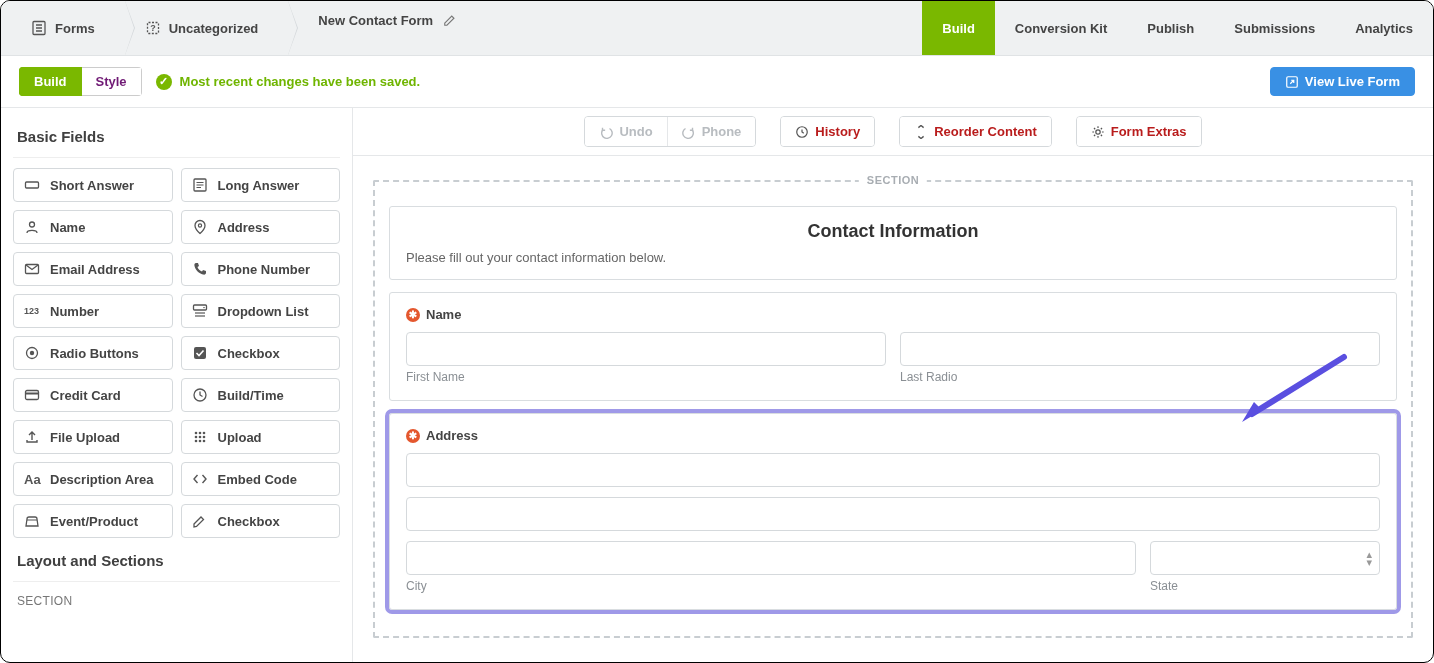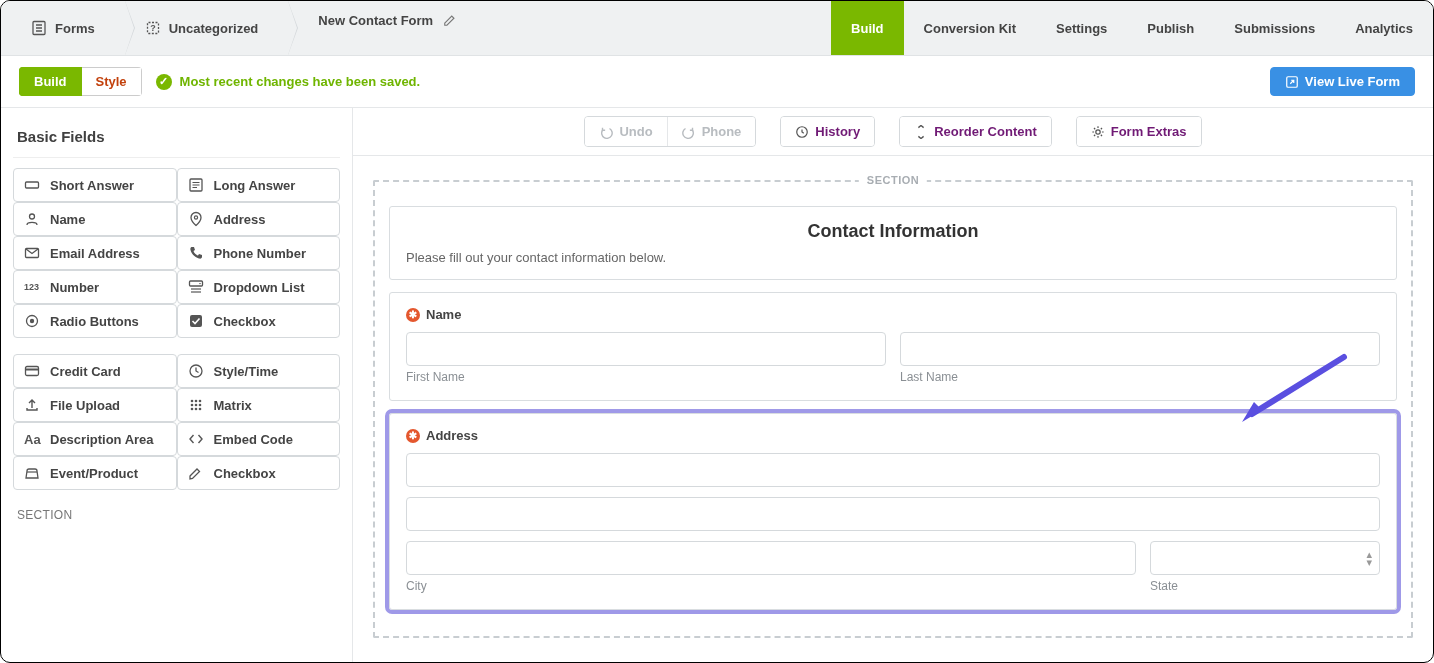--- a/index.html
+++ b/index.html
@@ -17,41 +17,41 @@
   .crumb-form-name { padding:0 10px 16px 30px; display:flex; align-items:center; color:#444; font-weight:600; }
   .edit-icon { margin-left:10px; cursor:pointer; color:#777; }
 
   .nav-right { margin-left:auto; display:flex; align-items:stretch; }
   .nav-tab { display:flex; align-items:center; padding:0 20px; font-weight:600; color:#444; cursor:pointer; }
   .nav-tab.active { background:#7ab800; color:#fff; }
 
   
   .subbar { height:52px; display:flex; align-items:center; padding:0 18px; border-bottom:1px solid #e5e7e9;}
   .btn-group { display:inline-flex; border-radius:4px; overflow:hidden; }
-  .btn { border:1px solid #ccc; padding:6px 14px; background:#fff; cursor:pointer; font-weight:600; color:#c2410c; font-size:13px; }
+  .btn { border:1px solid #ccc; padding:6px 14px; background:#fff; cursor:pointer; font-weight:600; color:#701a75; font-size:13px; }
   .btn + .btn { border-left:none; }
   .btn.green { background:#7ab800; border-color:#7ab800; color:#fff; }
   .save-status { margin-left:14px; color:#6fb500; font-weight:600; display:flex; align-items:center; }
   .save-status .check { width:16px; height:16px; border-radius:50%; background:#7ab800; color:#fff; display:inline-flex; align-items:center; justify-content:center; font-size:11px; margin-right:8px; }
   .btn.blue { margin-left:auto; background:#3990e4; border-color:#3990e4; color:#fff; border-radius:4px; display:flex; align-items:center; }
   .btn.blue .icon { margin-right:6px; }
 
   
   .main { display:flex; height:calc(663px - 55px - 52px); }
   .sidebar { width:352px; border-right:1px solid #e5e7e9; padding:14px 12px 0 12px; overflow-y:auto; }
   .side-h { font-weight:600; color:#404040; font-size:15px; padding:6px 4px 12px; border-bottom:1px solid #eee; margin-bottom:10px; }
-  .field-grid { display:grid; grid-template-columns:1fr 1fr; gap:0; margin-bottom:16px; }
+  .field-grid { display:grid; grid-template-columns:1fr 1fr; gap:8px; margin-bottom:8px; }
   .field-btn { border:1px solid #d5d9dc; border-radius:4px; background:#fff; display:flex; align-items:center; padding:8px 10px; cursor:grab; font-weight:600; color:#444; }
   .field-btn .icon { width:18px; display:inline-flex; margin-right:8px; color:#555; }
   .side-sub { color:#777; font-size:12px; padding:2px 4px 8px; letter-spacing:.3px; }
 
   .canvas { flex:1; display:flex; flex-direction:column; }
   .toolbar { height:48px; display:flex; align-items:center; justify-content:center; gap:16px; border-bottom:1px solid #e5e7e9; }
   .tool-group { display:flex; border:1px solid #d5d9dc; border-radius:4px; overflow:hidden; margin:0 4px; }
-  .tool { padding:7px 14px; display:flex; align-items:center; gap:6px; border-right:1px solid #e5e7e9; cursor:pointer; font-weight:600; color:#701a75; background:#fff; }
+  .tool { padding:7px 14px; display:flex; align-items:center; gap:6px; border-right:1px solid #e5e7e9; cursor:pointer; font-weight:600; color:#b91c1c; background:#fff; }
   .tool:last-child { border-right:none; }
   .tool.disabled { color:#b8bcc0; cursor:default; }
   .canvas-scroll { flex:1; overflow:auto; padding:24px 20px; position:relative; }
   .section-wrap { border:2px dashed #c8cdd1; border-radius:2px; padding:24px 14px 14px; position:relative; }
   .section-label { position:absolute; top:-8px; left:50%; transform:translateX(-50%); background:#fff; color:#a8adb2; font-size:11px; font-weight:700; letter-spacing:.5px; padding:0 8px; }
   .card { border:1px solid #d9dde0; border-radius:3px; background:#fff; margin-bottom:12px; }
   .card-header { text-align:center; font-size:18px; font-weight:600; color:#333; padding:14px 0 2px; }
   .card-sub { text-align:left; color:#666; font-size:13px; padding:6px 16px 14px; }
   .form-block { padding:14px 16px 16px; }
   .fld-label { font-weight:700; color:#444; display:flex; align-items:center; gap:6px; margin-bottom:10px; }
@@ -106,23 +106,20 @@
     </div>
   </div>
   <div class="nav-right">
     <div class="nav-tab active">
         <span>Build</span>
       </div>
     <div class="nav-tab">
         <span>Conversion Kit</span>
       </div>
     <div class="nav-tab">
-        <span>Settings</span>
-      </div>
-    <div class="nav-tab">
         <span>Publish</span>
       </div>
     <div class="nav-tab">
         <span>Submissions</span>
       </div>
     <div class="nav-tab">
         <span>Analytics</span>
       </div>
   </div>
 </div>
@@ -254,21 +251,21 @@
           </span>
           <span>Credit Card</span>
         </div>
       <div class="field-btn">
           <span class="icon">
             <svg width="16" height="16" viewBox="0 0 16 16">
               <circle cx="8" cy="8" r="6" fill="none" stroke="#555" stroke-width="1.3"></circle>
               <path d="M8 4.5 V8 L10.5 9.5" fill="none" stroke="#555" stroke-width="1.3"></path>
             </svg>
           </span>
-          <span>Style/Time</span>
+          <span>Build/Time</span>
         </div>
       <div class="field-btn">
           <span class="icon">
             <svg width="16" height="16" viewBox="0 0 16 16">
               <path d="M8 11 V3 M5 6 L8 3 L11 6" fill="none" stroke="#555" stroke-width="1.4"></path>
               <path d="M3 11 V13 H13 V11" fill="none" stroke="#555" stroke-width="1.4"></path>
             </svg>
           </span>
           <span>File Upload</span>
         </div>
@@ -279,21 +276,21 @@
               <circle cx="8" cy="4" r="1.3" fill="#555"></circle>
               <circle cx="12" cy="4" r="1.3" fill="#555"></circle>
               <circle cx="4" cy="8" r="1.3" fill="#555"></circle>
               <circle cx="8" cy="8" r="1.3" fill="#555"></circle>
               <circle cx="12" cy="8" r="1.3" fill="#555"></circle>
               <circle cx="4" cy="12" r="1.3" fill="#555"></circle>
               <circle cx="8" cy="12" r="1.3" fill="#555"></circle>
               <circle cx="12" cy="12" r="1.3" fill="#555"></circle>
             </svg>
           </span>
-          <span>Matrix</span>
+          <span>Upload</span>
         </div>
       <div class="field-btn">
           <span class="icon">
             <span style="font-size:13px;font-weight:700;color:#555;">Aa</span>
           </span>
           <span>Description Area</span>
         </div>
       <div class="field-btn">
           <span class="icon">
             <svg width="16" height="16" viewBox="0 0 16 16">
@@ -314,20 +311,21 @@
       <div class="field-btn">
           <span class="icon">
             <svg width="16" height="16" viewBox="0 0 16 16">
               <path d="M2 11 L9 4 L11.5 6.5 L4.5 13.5 L2 14 Z" fill="none" stroke="#555" stroke-width="1.3"></path>
             </svg>
           </span>
           <span>Checkbox</span>
         </div>
     </div>
 
+    <div class="side-h">Layout and Sections</div>
     <div class="side-sub">SECTION</div>
 
   </div>
 
   <div class="canvas">
     <div class="toolbar">
       <div class="tool-group">
         <div class="tool disabled">
             <svg width="14" height="14" viewBox="0 0 16 16">
               <path d="M12 4 A6 6 0 1 1 4 6" fill="none" stroke="currentColor" stroke-width="1.6"></path>
@@ -387,21 +385,21 @@
               <span class="req-icon">✱</span>
               <span>Name</span>
             </div>
             <div class="row">
               <div class="col">
                 <input class="text-input" style="">
                 <div class="sub-label">First Name</div>
               </div>
               <div class="col">
                 <input class="text-input" style="">
-                <div class="sub-label">Last Name</div>
+                <div class="sub-label">Last Radio</div>
               </div>
             </div>
           </div>
         </div>
 
         <div class="card highlight">
           <div class="arrow-annot">
             <svg width="120" height="80" viewBox="0 0 120 80">
                 <path d="M110 5 L18 62" stroke="#5a4fe0" stroke-width="6" stroke-linecap="round"></path>
                 <path d="M8 70 L28 58 L20 50 Z" fill="#5a4fe0"></path>

